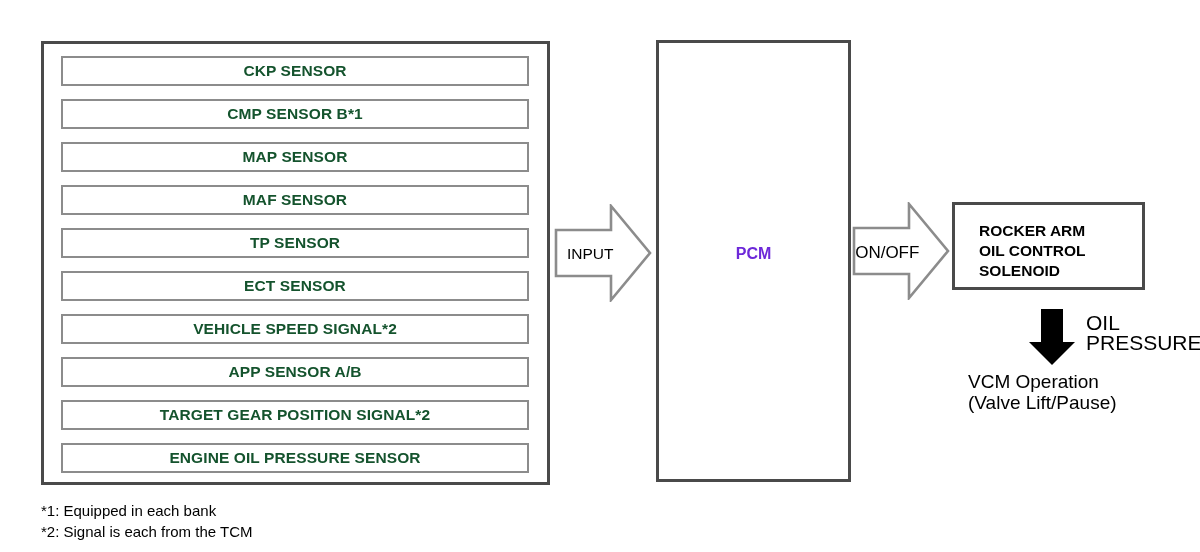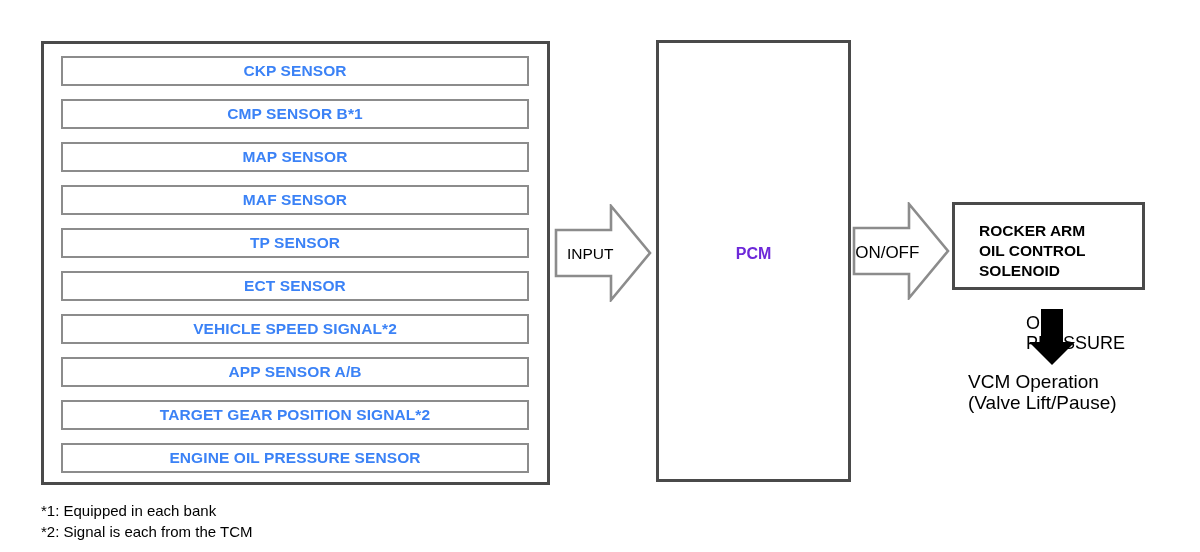--- a/index.html
+++ b/index.html
@@ -45,21 +45,21 @@
     box-sizing: border-box;
     background: #ffffff;
     display: flex;
     align-items: center;
     justify-content: center;
   }
   .sensor-label {
     font-size: 15.5px;
     font-weight: bold;
     letter-spacing: 0.1px;
-    color: #3b82f6;
+    color: #14532d;
     white-space: nowrap;
   }
 
   
   .footnotes {
     position: absolute;
     left: 41px;
     top: 500px;
     font-size: 15px;
     line-height: 21px;
@@ -136,23 +136,23 @@
   #oil-down-arrow {
     position: absolute;
     left: 1028px;
     top: 309px;
     width: 48px;
     height: 57px;
   }
 
   .oil-pressure-label {
     position: absolute;
-    left: 1026px;
+    left: 1086px;
     top: 313px;
-    font-size: 18px;
+    font-size: 21px;
     line-height: 20px;
     color: #000000;
     white-space: pre-line;
   }
 
   .vcm-label {
     position: absolute;
     left: 968px;
     top: 371px;
     font-size: 19px;

